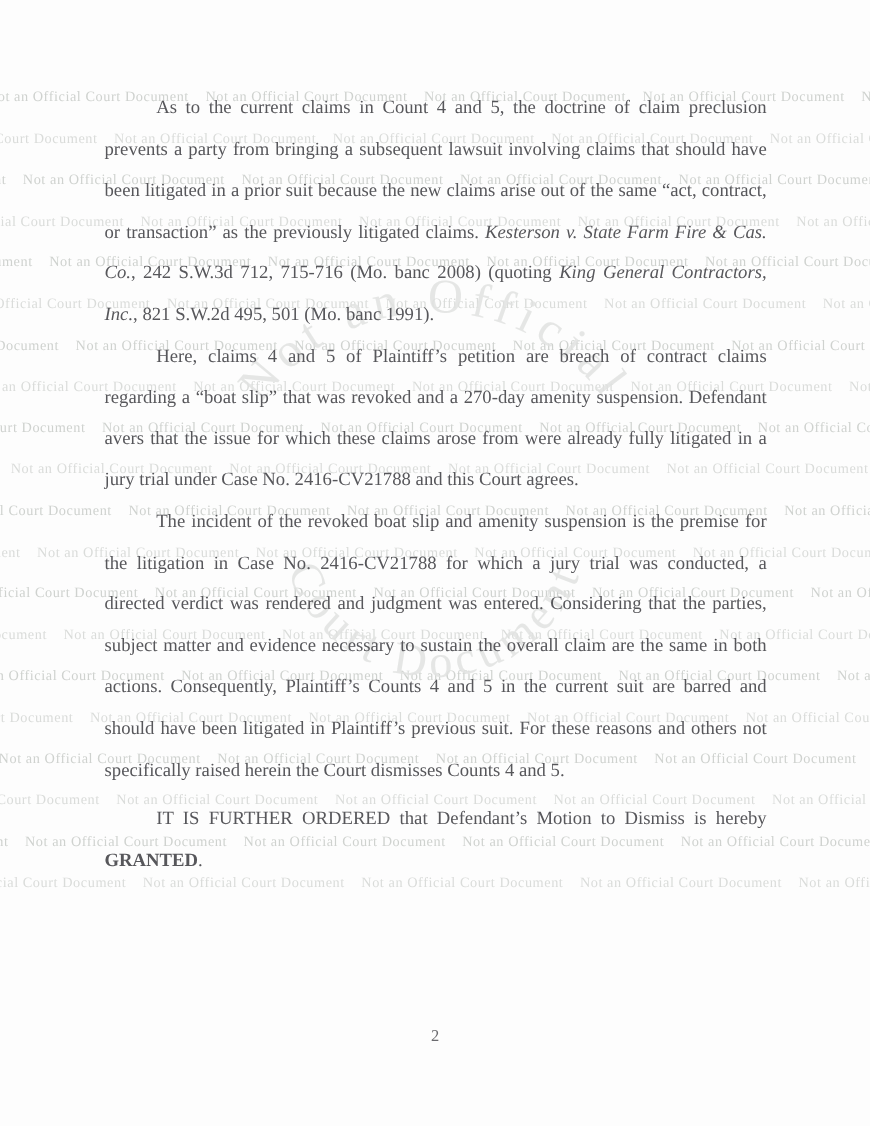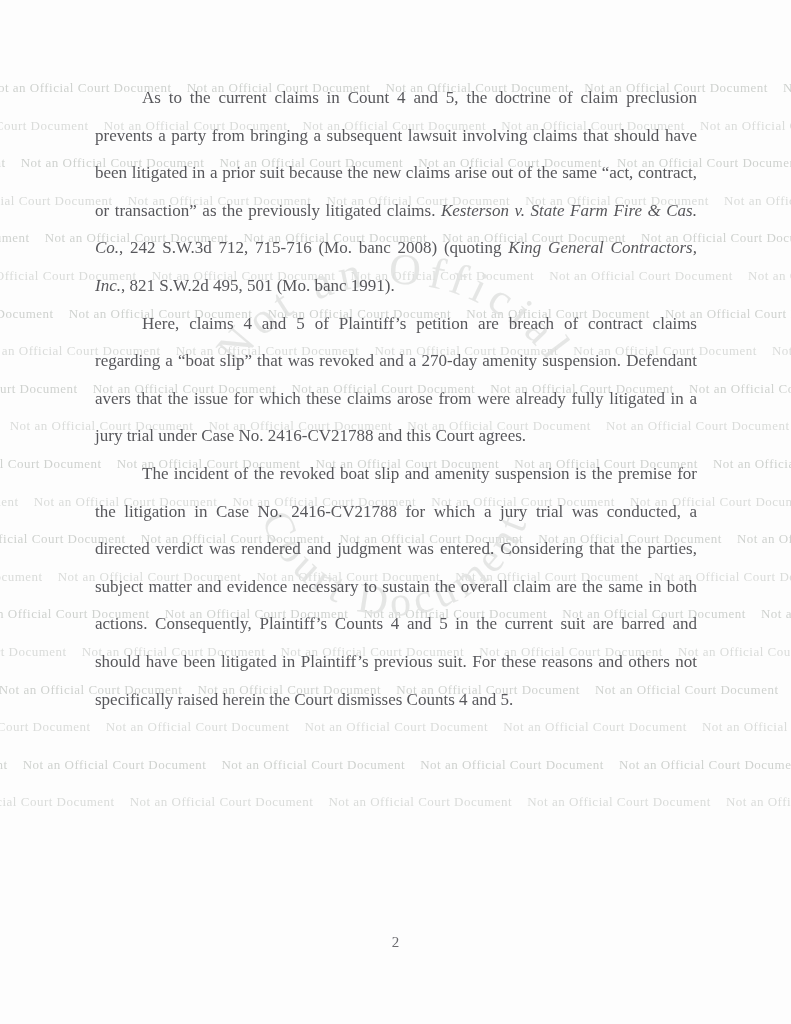--- a/index.html
+++ b/index.html
@@ -96,17 +96,18 @@
   </svg>
 
   <div class="doc">
     <p><span>As to the current claims in Count 4 and 5, the doctrine of claim preclusion prevents a party from bringing a subsequent lawsuit involving claims that should have been litigated in a prior suit because the new claims arise out of the same “act, contract, or transaction” as the previously litigated claims. </span><i>Kesterson v. State Farm Fire &amp; Cas. Co.</i><span>, 242 S.W.3d 712, 715-716 (Mo. banc 2008) (quoting </span><i>King General Contractors, Inc.</i><span>, 821 S.W.2d 495, 501 (Mo. banc 1991).</span></p>
 
     <p>Here, claims 4 and 5 of Plaintiff’s petition are breach of contract claims regarding a “boat slip” that was revoked and a 270-day amenity suspension.  Defendant avers that the issue for which these claims arose from were already fully litigated in a jury trial under Case No. 2416-CV21788 and this Court agrees.</p>
 
     <p>The incident of the revoked boat slip and amenity suspension is the premise for the litigation in Case No. 2416-CV21788 for which a jury trial was conducted, a directed verdict was rendered and judgment was entered. Considering that the parties, subject matter and evidence necessary to sustain the overall claim are the same in both actions.  Consequently, Plaintiff’s Counts 4 and 5 in the current suit are barred and should have been litigated in Plaintiff’s previous suit.  For these reasons and others not specifically raised herein the Court dismisses Counts 4 and 5.</p>
 
 
+    <p class="gap-above"><span>IT IS FURTHER ORDERED that Defendant’s Motion to Dismiss is hereby </span><b>GRANTED</b><span>.</span></p>
   </div>
 
   <div class="footer">2</div>
 
 </div>
 
 </body></html>

